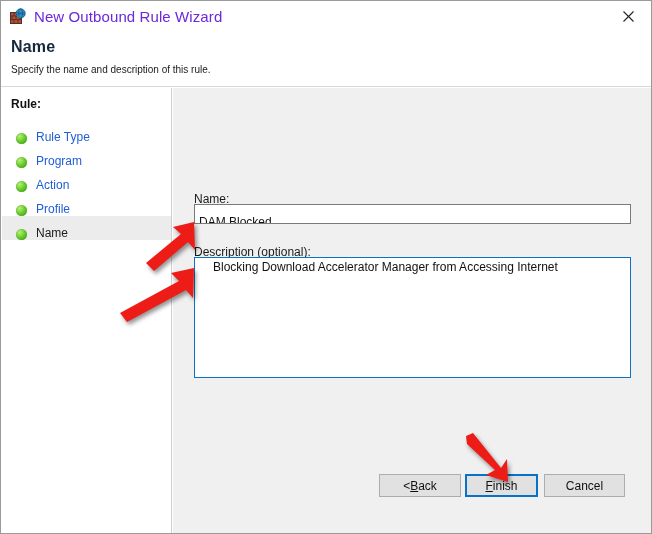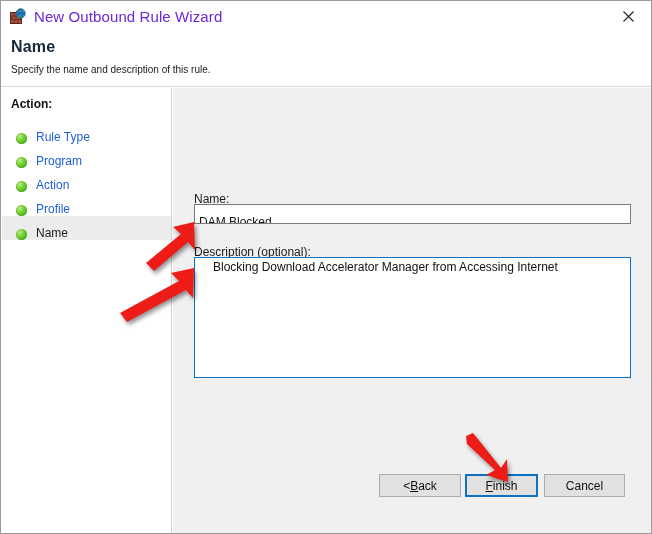--- a/index.html
+++ b/index.html
@@ -261,21 +261,21 @@
       </svg>
     </div>
   </div>
 
   <div id="header">
     <div id="page-title">Name</div>
     <div id="page-subtitle">Specify the name and description of this rule.</div>
   </div>
 
   <div id="sidebar">
-    <div id="steps-label">Action:</div>
+    <div id="steps-label">Rule:</div>
     <div id="steps-list">
 
       <div class="step">
         <span class="step-bullet"></span>
         <span class="step-label">Rule Type</span>
       </div>
 
       <div class="step">
         <span class="step-bullet"></span>
         <span class="step-label">Program</span>

